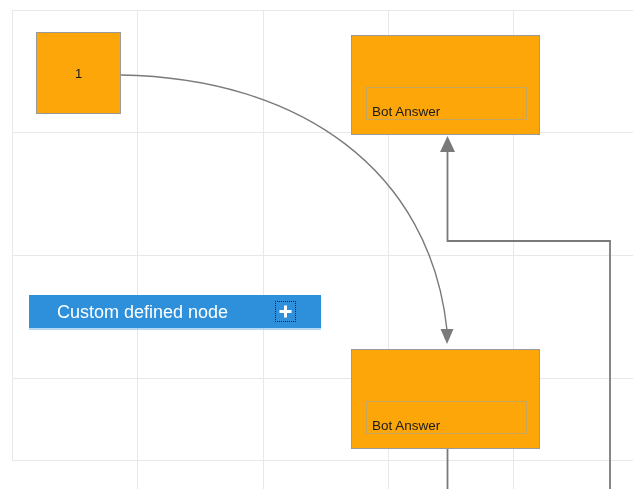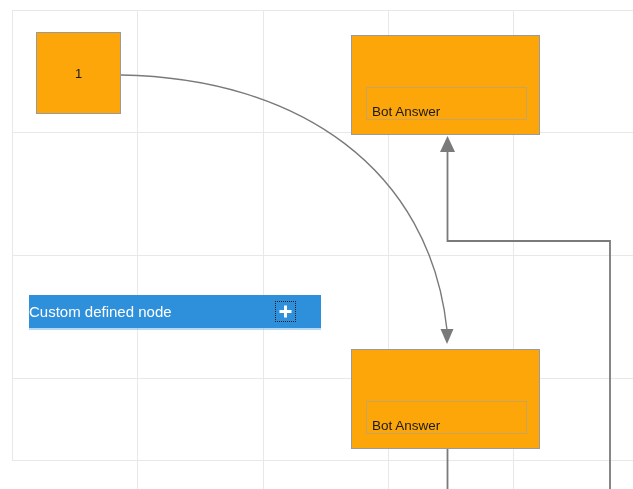--- a/index.html
+++ b/index.html
@@ -81,21 +81,22 @@
     width: 292px;
     height: 33px;
     box-sizing: border-box;
     background: #2E90DB;
     box-shadow: 0 2px 0 0 rgba(120,185,235,0.55);
     display: flex;
     align-items: center;
   }
   .custom-node-label {
     color: #ffffff;
-    font-size: 15px;
+    font-size: 18px;
+    margin-left: 28px;
     line-height: 1;
     white-space: nowrap;
   }
   .custom-node-plus {
     position: absolute;
     right: 25px;
     top: 6px;
     width: 21px;
     height: 21px;
     box-sizing: border-box;

